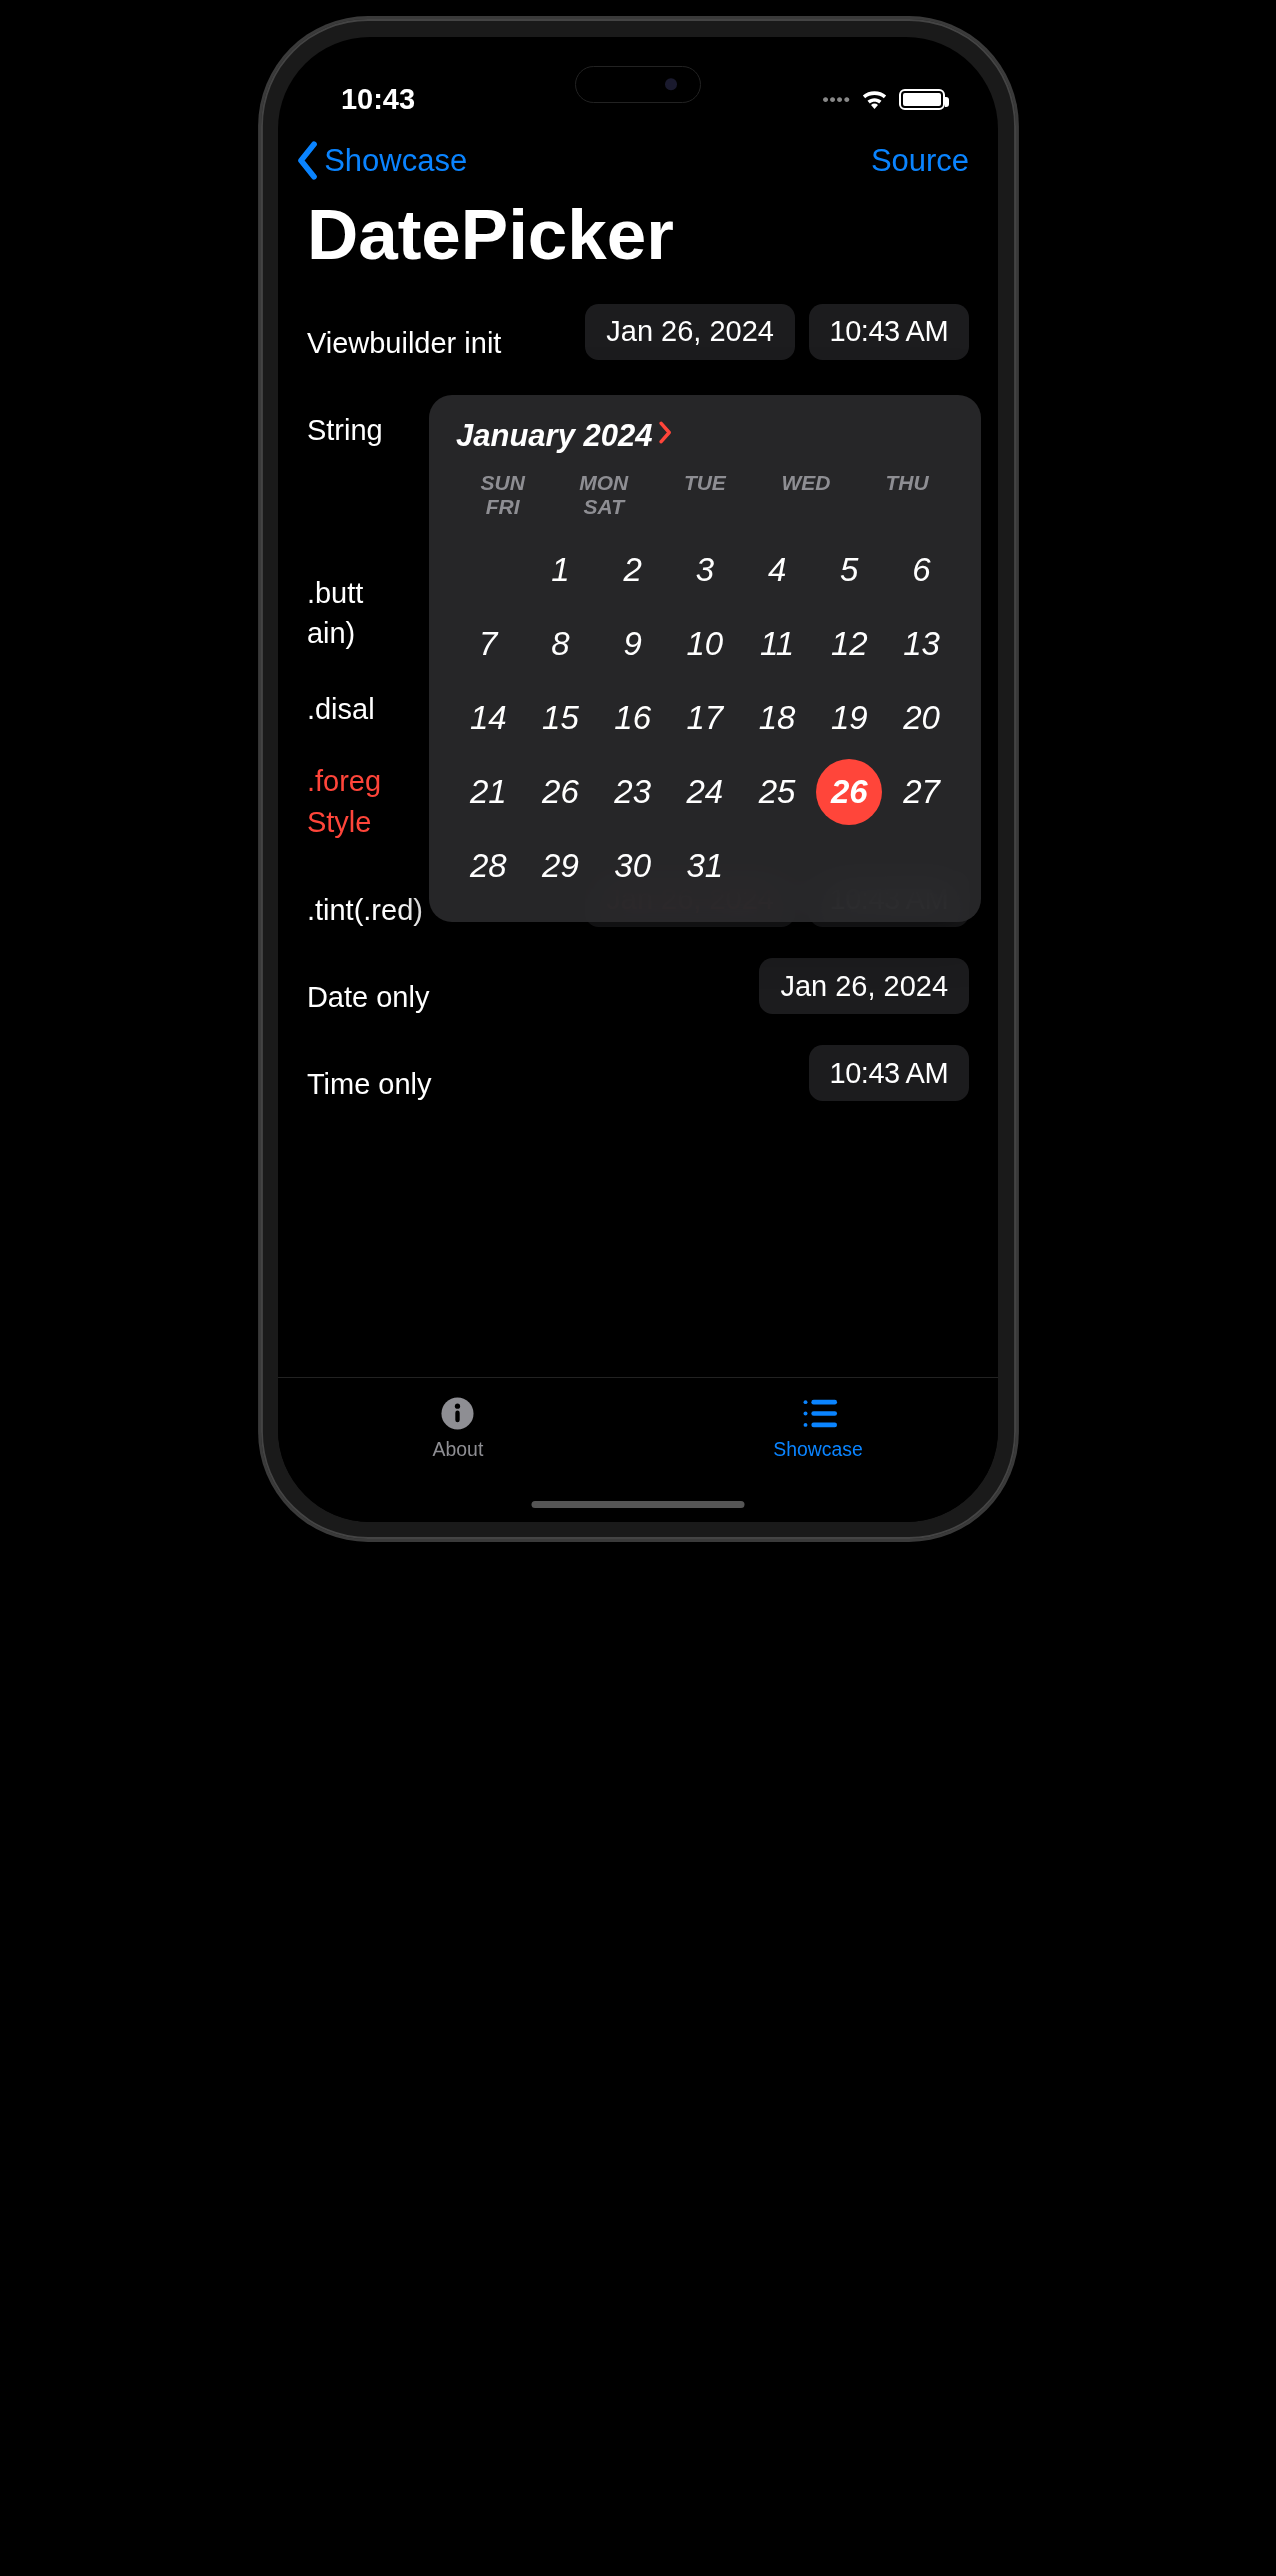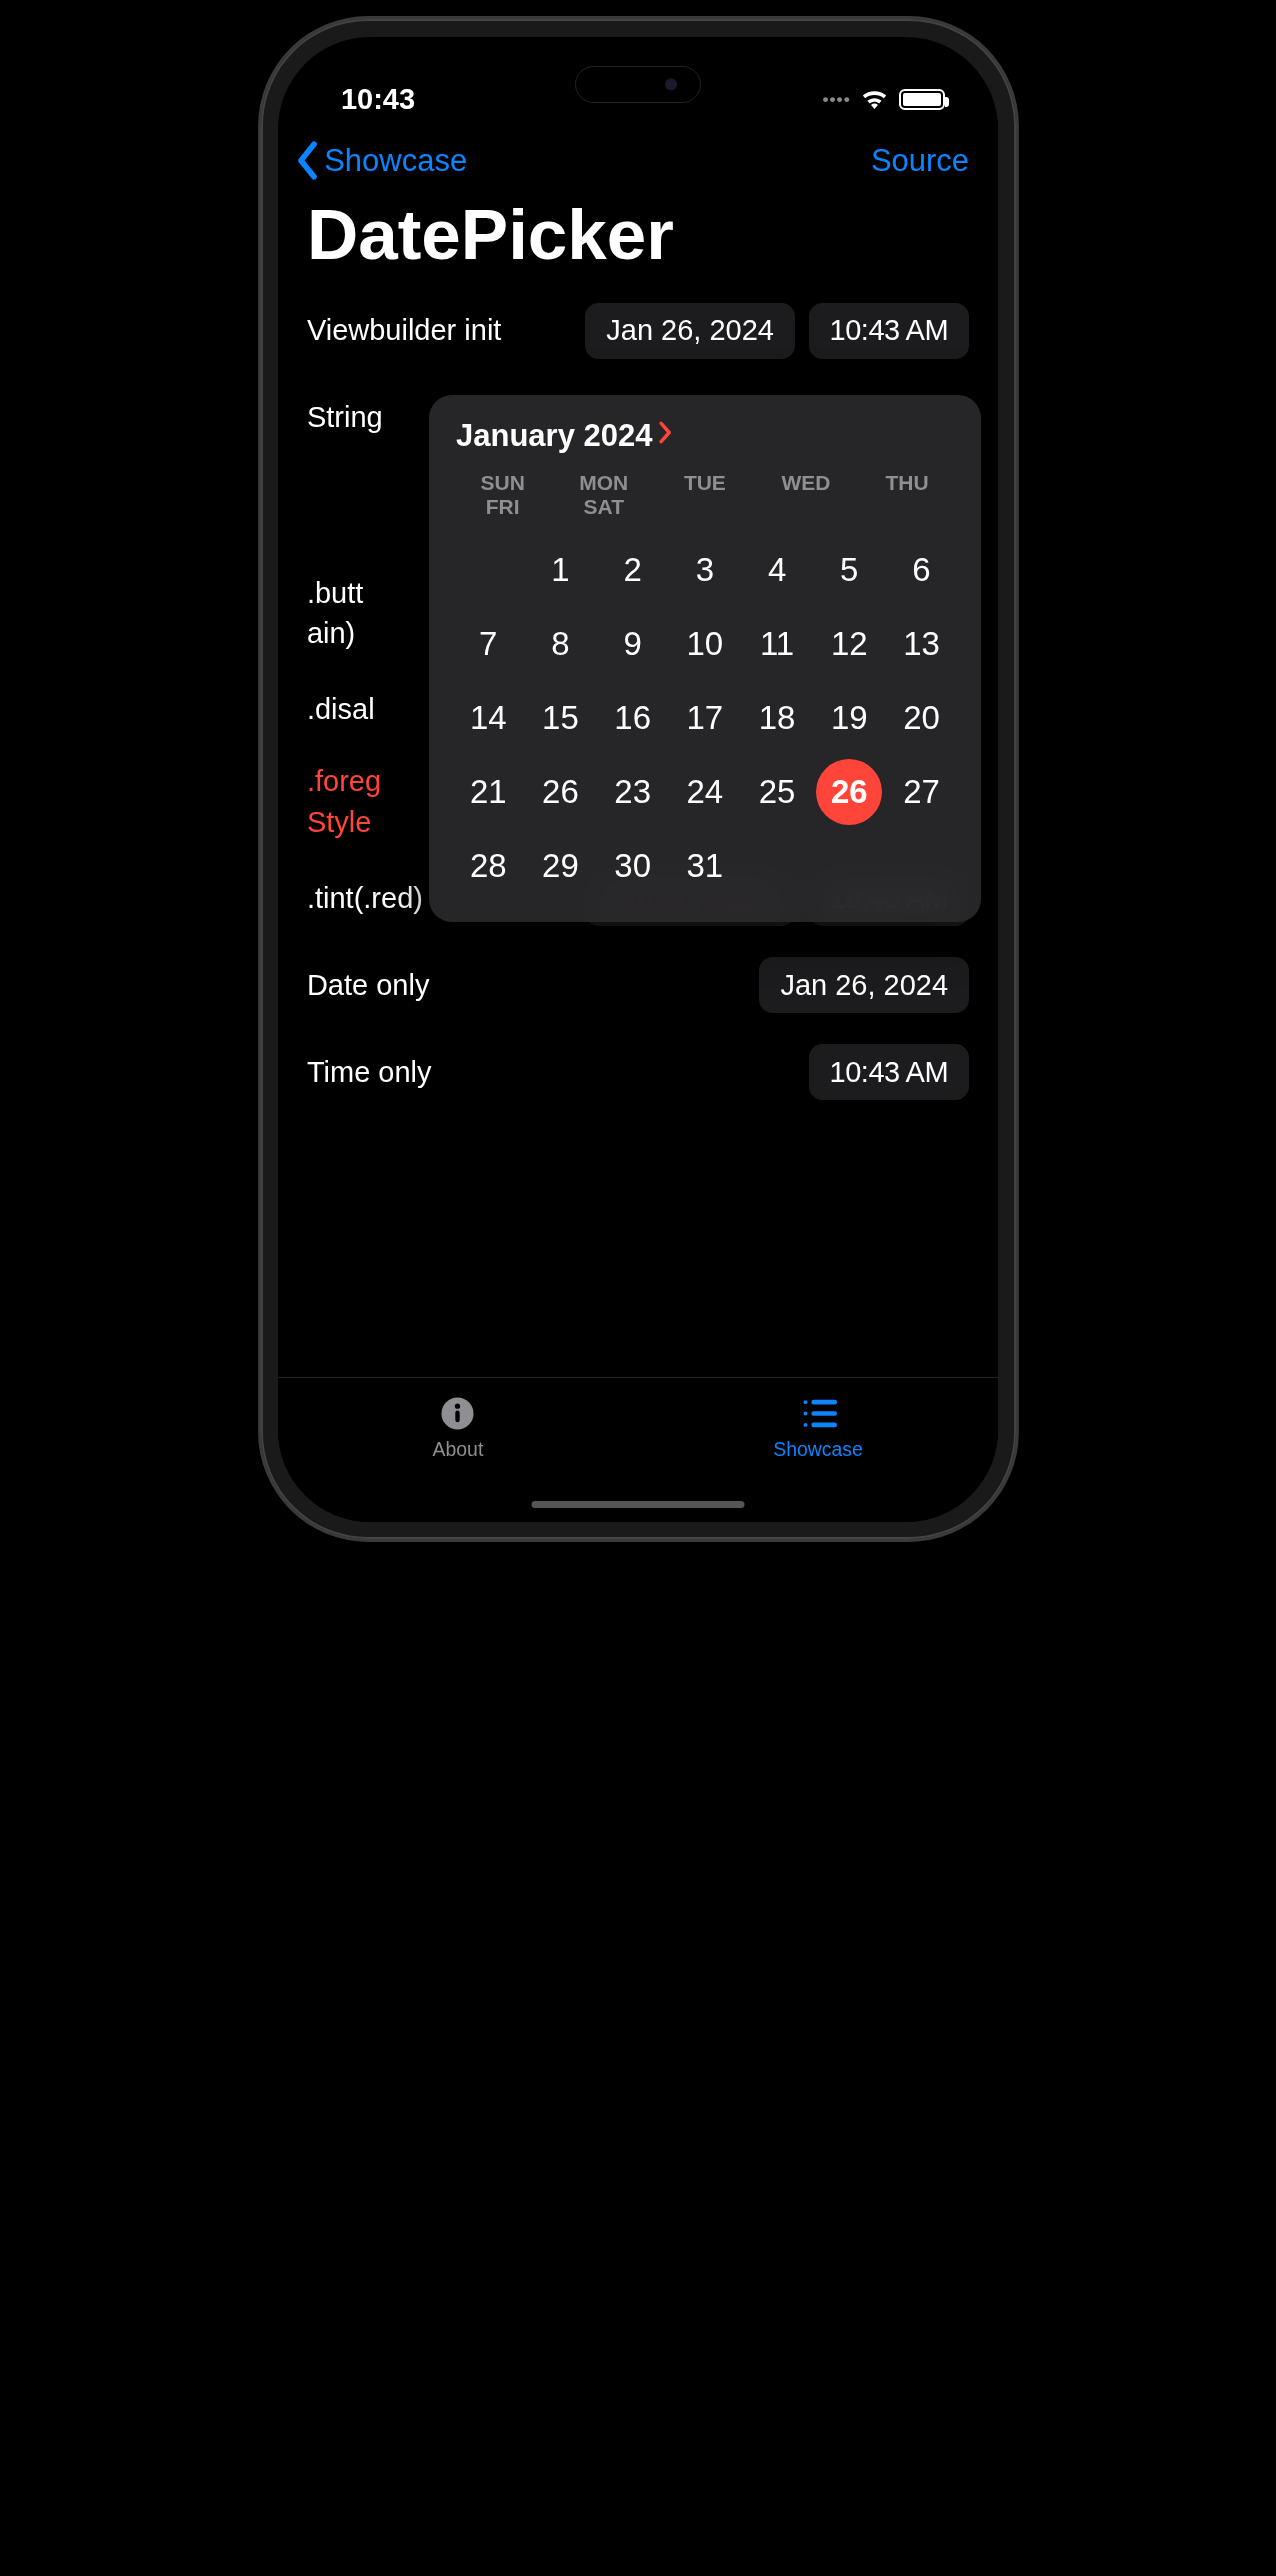--- a/index.html
+++ b/index.html
@@ -77,21 +77,21 @@
     .nav-back svg { width:25px; height:39px; margin-right:3.9px; }
     .nav-source { color:#0a84ff; }
 
     .page-title {
       font-size: 71px; font-weight:700; padding: 3.9px 29px 27px;
     }
 
     .content { padding: 0 29px; }
 
     .row {
-      display:flex; align-items:center; justify-content:space-between;
+      display:flex; align-items:flex-end; justify-content:space-between;
       min-height:58px; margin-bottom: 29px; font-size:29px;
     }
     .row-label { color:#fff; font-weight:400; flex:1; min-width:0; }
     .row-label.trunc { white-space: nowrap; overflow: visible; }
     .row-controls { display:flex; gap:13.6px; flex-shrink:0; }
 
     .pill {
       background:#1c1c1e;
       border-radius:13.6px;
       padding: 11.6px 21px;
@@ -106,20 +106,21 @@
     .popover {
       position:absolute;
       top: 358px;
       left: 151px;
       width: 552px;
       background: rgba(40,40,42,0.94);
       border-radius: 23px;
       padding: 23px 19.4px 19.4px;
       backdrop-filter: blur(19.4px);
       box-shadow: 0 9.7px 48px rgba(0,0,0,0.6);
+      font-style: italic;
     }
     .cal-header {
       display:flex; align-items:center; justify-content:space-between;
       margin-bottom:17.4px; padding: 0 7.7px;
     }
     .cal-month-btn { display:flex; align-items:center; gap:5.8px; font-size:31px; font-weight:600; color:#fff;}
     .cal-month-btn .chev { color:#ff453a; font-size:27px; }
     .cal-nav { display:flex; gap:41px; }
     .cal-weekdays {
       display:grid; grid-template-columns: repeat(5,1fr);

